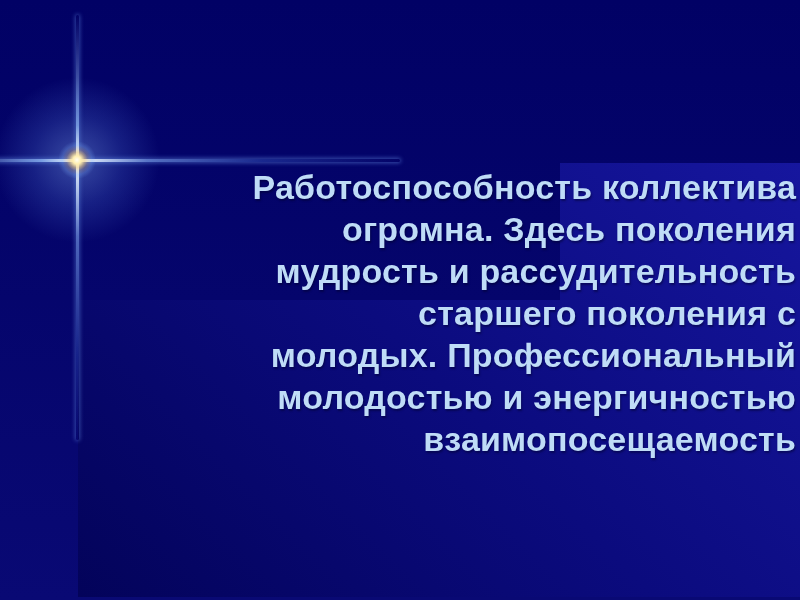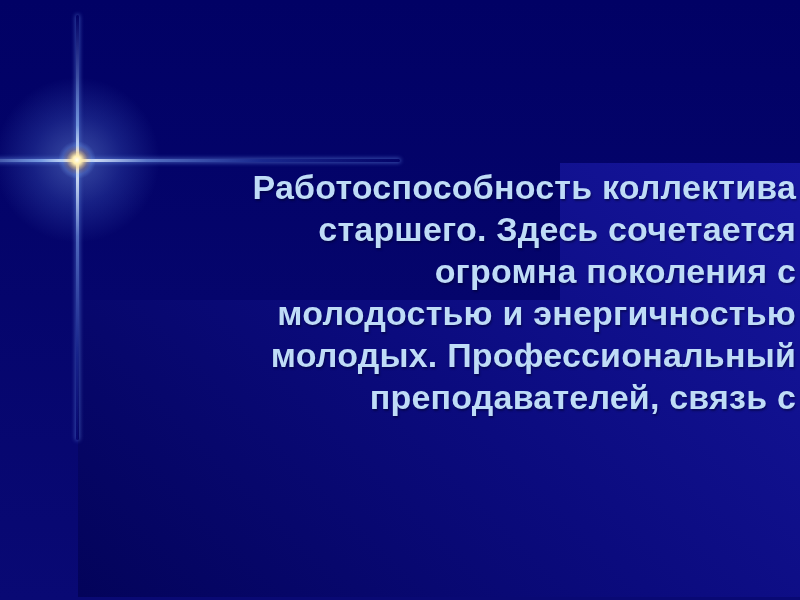--- a/index.html
+++ b/index.html
@@ -125,20 +125,21 @@
 
   <div>
     <div class="flare-glow"></div>
     <div class="flare-h"></div>
     <div class="flare-v"></div>
     <div class="flare-core"></div>
   </div>
 
   <div class="body-text">
     <div class="line">Работоспособность коллектива</div>
-    <div class="line">старшего. Здесь сочетается</div>
-    <div class="line">огромна поколения с</div>
+    <div class="line">огромна. Здесь поколения</div>
+    <div class="line">мудрость и рассудительность</div>
+    <div class="line">старшего поколения с</div>
+    <div class="line">молодых. Профессиональный</div>
     <div class="line">молодостью и энергичностью</div>
-    <div class="line">молодых. Профессиональный</div>
-    <div class="line">преподавателей, связь с</div>
+    <div class="line">взаимопосещаемость</div>
   </div>
 
 </div>
 
 </body></html>

